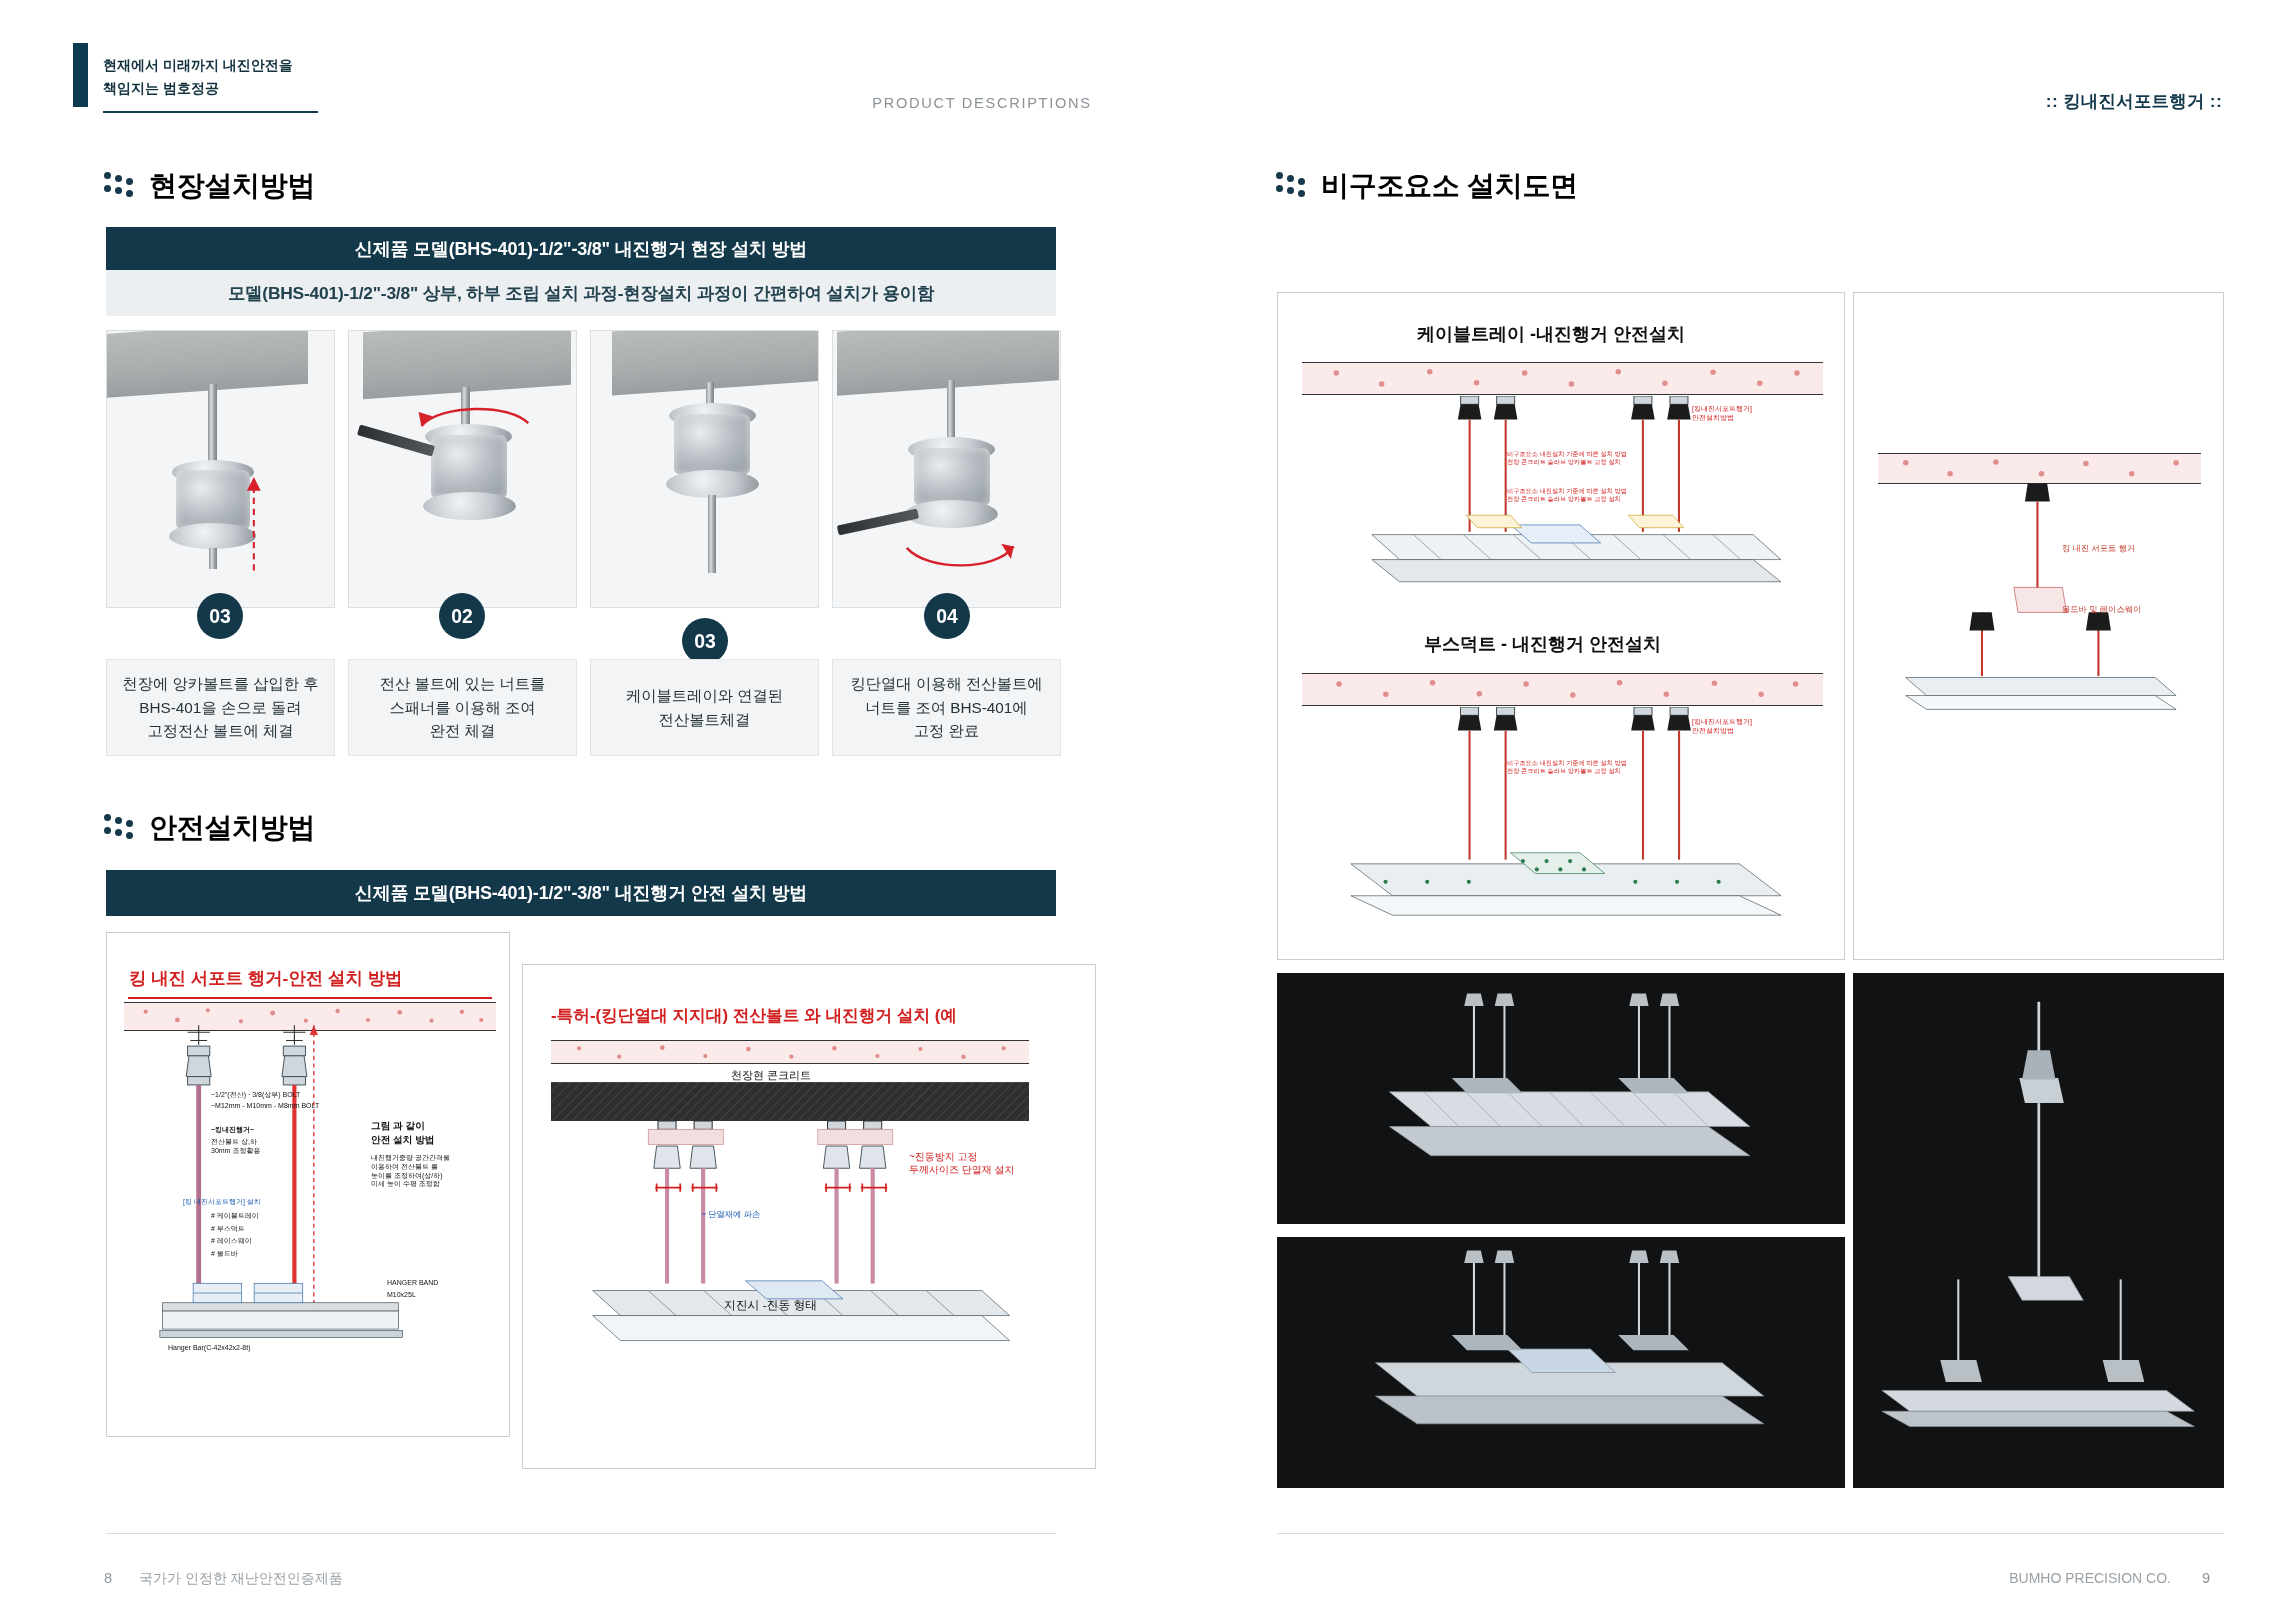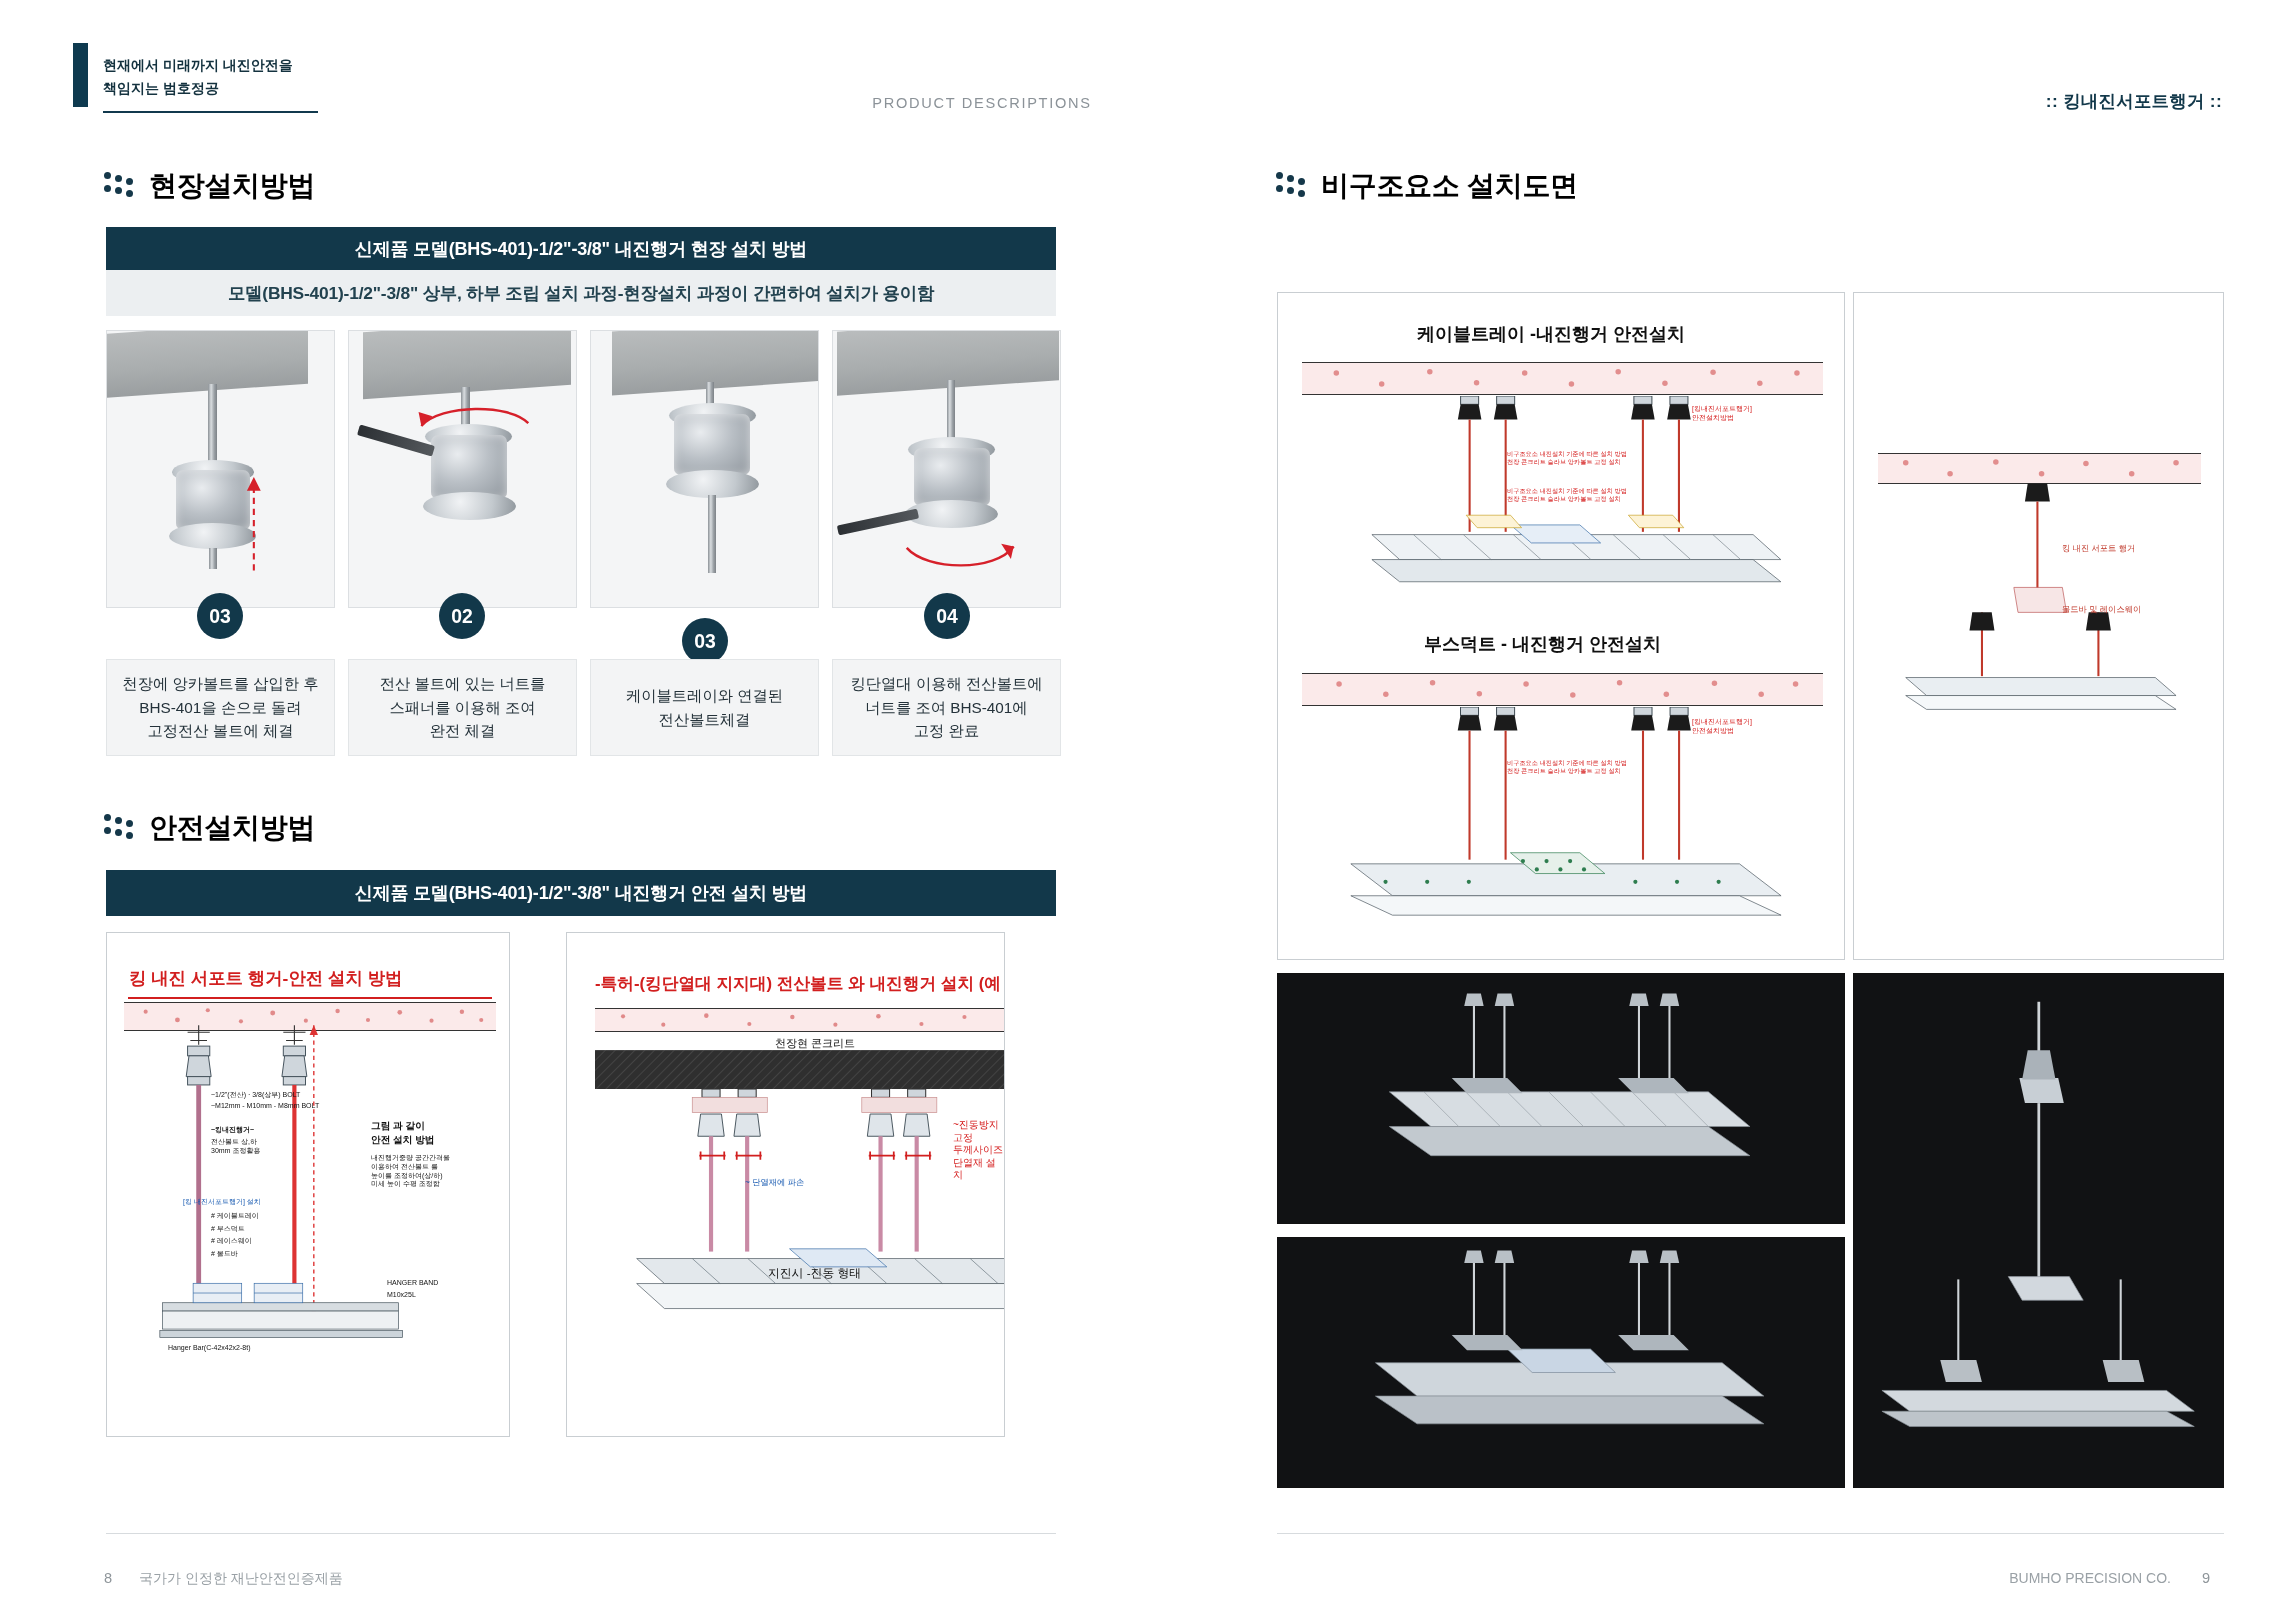--- a/index.html
+++ b/index.html
@@ -279,21 +279,21 @@
     <div class="lbl tiny tiny-blue" style="left:76px; top:265px;">[킹 내진서포트행거] 설치</div>
     <div class="lbl tiny" style="left:104px; top:279px; color:#111;"># 케이블트레이</div>
     <div class="lbl tiny" style="left:104px; top:292px; color:#111;"># 부스덕트</div>
     <div class="lbl tiny" style="left:104px; top:304px; color:#111;"># 레이스웨이</div>
     <div class="lbl tiny" style="left:104px; top:317px; color:#111;"># 몰드바</div>
     <div class="lbl tiny" style="left:280px; top:346px; color:#111;">HANGER BAND</div>
     <div class="lbl tiny" style="left:280px; top:358px; color:#111;">M10x25L</div>
     <div class="lbl tiny" style="left:61px; top:411px; color:#111;">Hanger Bar(C-42x42x2-8t)</div>
   </div>
 
-  <div class="diagram" style="left:522px; top:932px; width:439px; height:505px;margin-left:44px;">
+  <div class="diagram" style="left:522px; top:964px; width:574px; height:505px;">
     <div class="dia-title dia-title-red" style="left:28px; top:39px; font-size:16.7px;">-특허-(킹단열대 지지대) 전산볼트 와 내진행거 설치 (예</div>
 
     <div class="concrete-band" style="left:28px; top:75px; width:478px; height:23.6px;"></div>
     <svg style="position:absolute; left:28px; top:75px;" width="478" height="23.6" viewBox="0 0 688 34">
       <g fill="#d96b6b" opacity=".75">
         <circle cx="40" cy="12" r="3"></circle>
           <circle cx="98" cy="24" r="3"></circle>
           <circle cx="160" cy="11" r="3.3"></circle>
         <circle cx="222" cy="23" r="3"></circle>
           <circle cx="284" cy="13" r="3.2"></circle>

